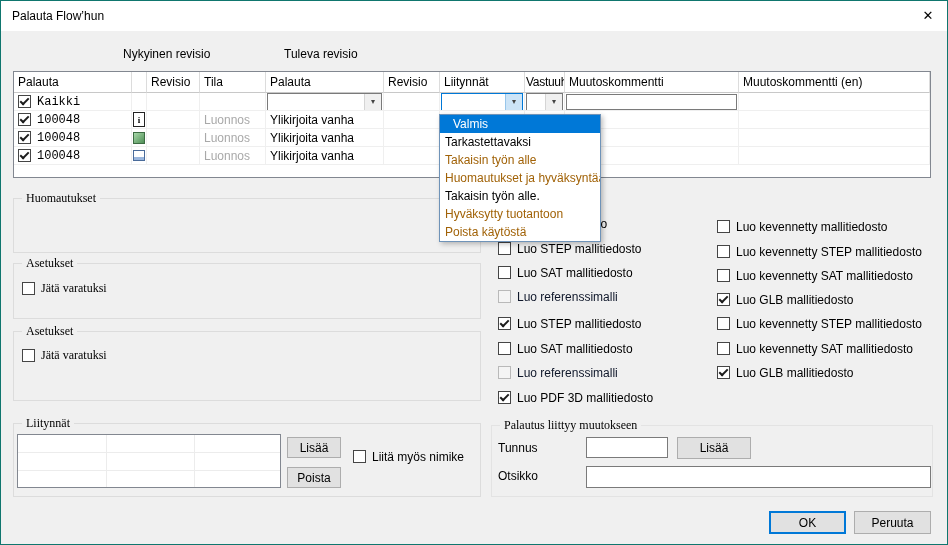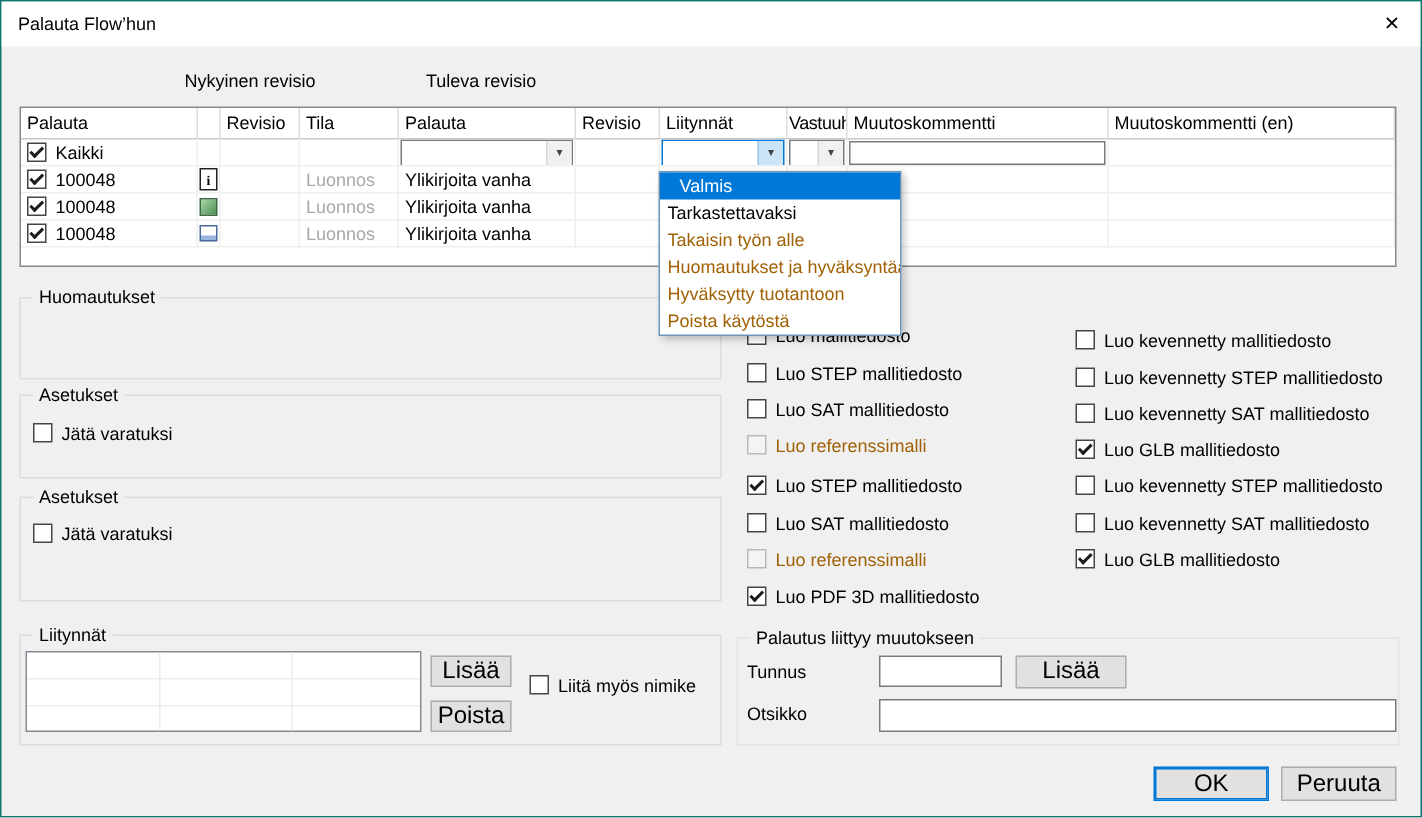--- a/index.html
+++ b/index.html
@@ -14,48 +14,48 @@
   .trow{display:grid;grid-template-columns:118px 15px 53px 66px 118px 56px 85px 40px 174px 1fr;}
   .thead .tcell{height:21px;border-right:1px solid #dcdcdc;border-bottom:1px solid #c8c8c8;}
   .tdata .tcell{height:18px;border-right:1px solid #efefef;border-bottom:1px solid #efefef;}
   .tcell{display:flex;align-items:center;padding:0 4px;overflow:hidden;white-space:nowrap;box-sizing:border-box;}
   .tcell.tight{padding:0 1px;}
   .gray{color:#a9a9a9;}
 
   .chk{width:13px;height:13px;border:1px solid #454545;background:#fff;display:inline-block;position:relative;box-sizing:border-box;flex:none;}
   .chk.checked::after{content:"";position:absolute;left:1px;top:2px;width:7px;height:3px;border-left:2px solid #1c1c1c;border-bottom:2px solid #1c1c1c;transform:rotate(-45deg);}
   .chk.disabled{border-color:#b9b9b9;background:#f4f4f4;}
-  .rowname{margin-left:6px;}
+  .rowname{margin-left:6px;font-family:Liberation Mono, monospace;}
 
   .combo{height:18px;background:#fff;border:1px solid #7a7a7a;box-sizing:border-box;display:flex;align-items:center;width:100%;}
   .combo .val{flex:1;}
   .combo .arr{width:16px;height:100%;display:flex;align-items:center;justify-content:center;font-size:8px;color:#444;background:#f0f0f0;border-left:1px solid #d5d5d5;}
   .combo.focus{border-color:#0078d7;}
   .combo.focus .arr{background:#cce4f7;border-left:1px solid #98c6ea;}
   .cellinput{width:100%;height:16px;border:1px solid #7a7a7a;background:#fff;box-sizing:border-box;font:12px "Liberation Sans",sans-serif;padding:0 3px;outline:none;}
 
   
   .icon-info{width:11px;height:13px;border:1px solid #222;display:flex;align-items:center;justify-content:center;font:bold 9px "Liberation Serif",serif;background:#fff;}
   .icon-model{width:12px;height:12px;background:linear-gradient(135deg,#a8d8a9,#4f8f56);border:1px solid #3c6b42;box-sizing:border-box;}
   .icon-drawing{width:12px;height:11px;background:#fff;border:1px solid #4a6b9a;box-shadow:inset 0 -3px 0 #9ab6dd;box-sizing:border-box;}
 
   
   .ddl{position:absolute;left:438px;top:113px;width:160px;background:#fff;border:1px solid #6f93b8;z-index:50;box-shadow:2px 2px 5px rgba(0,0,0,.25);}
   .ddl-item{height:18px;line-height:18px;padding:0 5px;white-space:nowrap;overflow:hidden;cursor:default;}
   .ddl-item.sel{background:#0078d7;color:#fff;padding-left:13px;}
   .ddl-item.dis{color:#a16207;}
 
   
-  .grp{position:absolute;border:1px solid #dcdcdc;box-sizing:border-box;}
+  .grp{position:absolute;border:1px solid #dcdcdc;box-sizing:border-box;font-family:Liberation Serif, serif;}
   .grp-lbl{position:absolute;top:-8px;left:8px;background:#f0f0f0;padding:0 4px;}
 
   .opt{position:absolute;display:flex;align-items:center;gap:6px;height:15px;white-space:nowrap;}
-  .opt.disabled .olbl{color:#a16207;}
-
-  .btn{position:absolute;background:#e1e1e1;border:1px solid #adadad;box-sizing:border-box;display:flex;align-items:center;justify-content:center;font-size:16px;cursor:pointer;}
+  .opt.disabled .olbl{color:#0f172a;}
+
+  .btn{position:absolute;background:#e1e1e1;border:1px solid #adadad;box-sizing:border-box;display:flex;align-items:center;justify-content:center;font-size:12px;cursor:pointer;}
   .btn.default{border:1px solid #0078d7;box-shadow:inset 0 0 0 1px #0078d7;}
 
   .listbox{position:absolute;left:16px;top:433px;width:264px;height:54px;background:#fff;border:1px solid #828790;box-sizing:border-box;}
   .gline{position:absolute;background:#ececec;}
 
   .txtinput{position:absolute;background:#fff;border:1px solid #7a7a7a;box-sizing:border-box;font:12px "Liberation Sans",sans-serif;padding:0 3px;outline:none;}
 </style>
 </head>
 <body>
 
@@ -280,20 +280,21 @@
   <input class="txtinput" style="left: 585px; top: 436px; width: 82px; height: 21px;" type="text">
   <div class="btn" style="left:676px;top:436px;width:74px;height:22px">Lisää</div>
   <span style="position:absolute;left:497px;top:468px">Otsikko</span>
   <input class="txtinput" style="left: 585px; top: 465px; width: 345px; height: 22px;" type="text">
 
   <div class="ddl">
     <div class="ddl-item sel">Valmis</div>
     <div class="ddl-item">Tarkastettavaksi</div>
     <div class="ddl-item dis">Takaisin työn alle</div>
     <div class="ddl-item dis">Huomautukset ja hyväksyntään</div>
+    <div class="ddl-item">Takaisin työn alle.</div>
     <div class="ddl-item dis">Hyväksytty tuotantoon</div>
     <div class="ddl-item dis">Poista käytöstä</div>
   </div>
 
   <div class="btn default" style="left:768px;top:510px;width:77px;height:23px">OK</div>
   <div class="btn" style="left:853px;top:510px;width:77px;height:23px">Peruuta</div>
 
 </div>
 
 </body></html>

